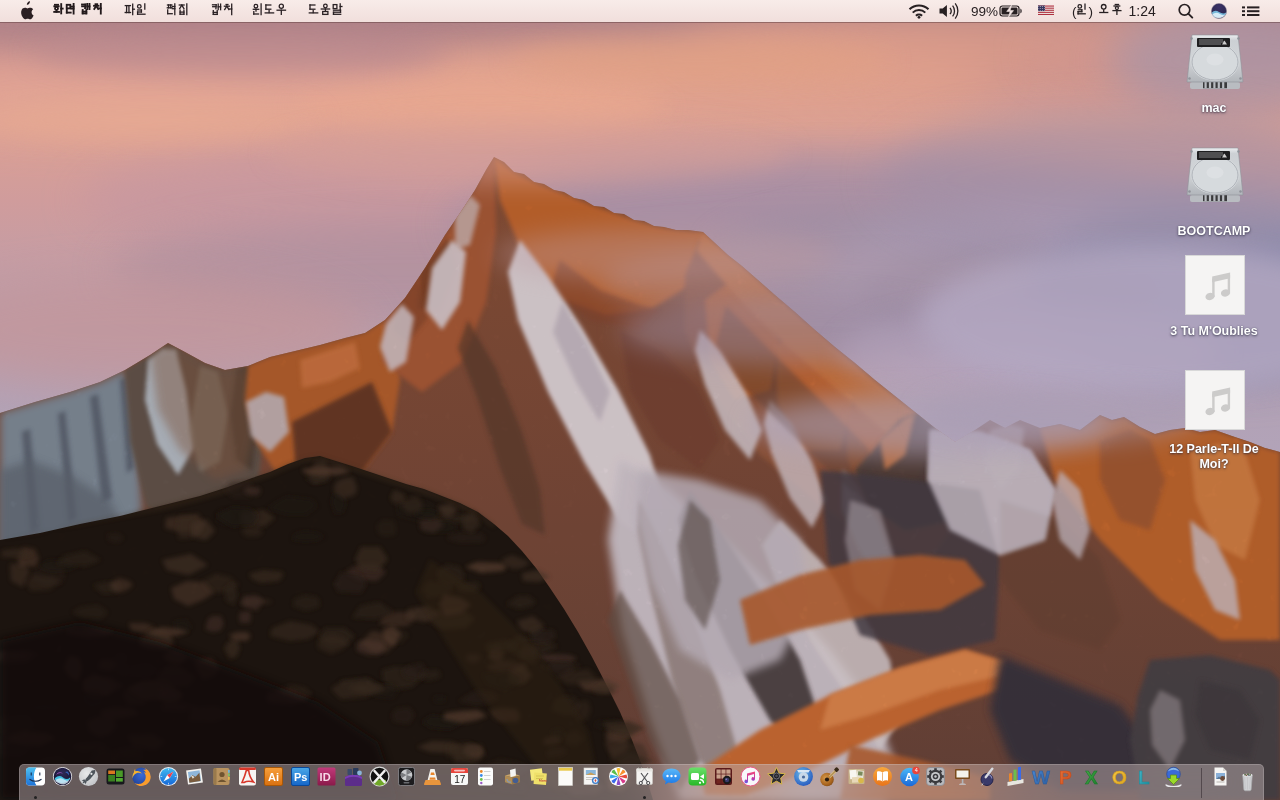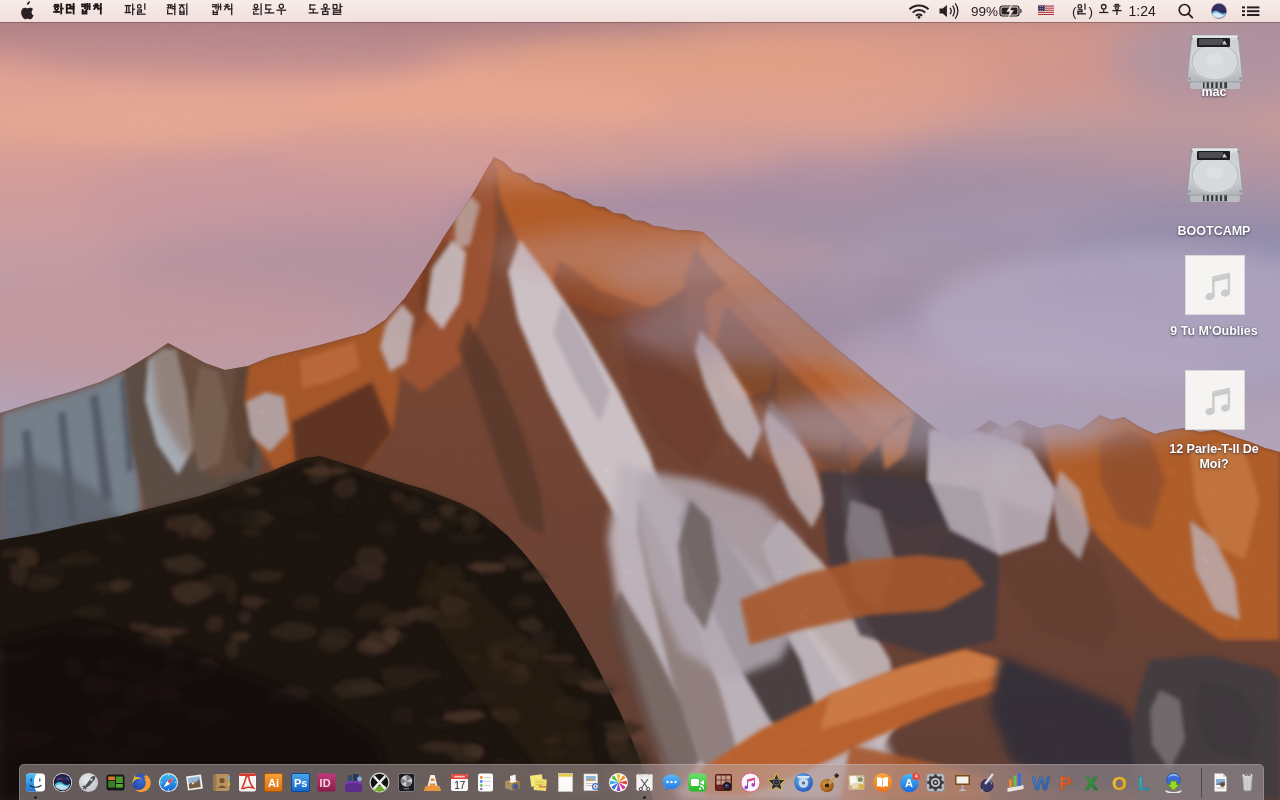--- a/index.html
+++ b/index.html
@@ -1,21 +1,21 @@
 <!DOCTYPE html>
 <html><head><meta charset="utf-8"><style>
 html,body{margin:0;padding:0;}
 body{width:1280px;height:800px;overflow:hidden;font-family:"Liberation Sans",sans-serif;position:relative;background:#8a6a70;}
 #wall{position:absolute;left:0;top:0;}
 #mbar{position:absolute;left:0;top:0;}
 #mbg{position:absolute;left:0;top:0;width:1280px;height:22px;background:linear-gradient(#f8ece9,#f1dfdc);box-shadow:0 1px 0 rgba(97,66,66,.5);}
 .dsk{position:absolute;}
 .dlab{position:absolute;text-align:center;color:#fff;font-weight:bold;font-size:12.5px;line-height:15px;text-shadow:0 1px 2.5px rgba(40,40,60,.8), 0 0 1px rgba(40,40,60,.5);}
 #dock{position:absolute;left:19px;top:764px;width:1243px;height:36px;border-radius:5px 5px 0 0;background:rgba(184,170,172,.5);backdrop-filter:blur(26px) saturate(1.2);border:0.5px solid rgba(255,255,255,.18);border-bottom:none;}
-.di{position:absolute;top:7px;width:21px;height:21px;}
+.di{position:absolute;top:1px;width:21px;height:21px;}
 .di svg{display:block;}
 </style></head>
 <body>
 <svg id="wall" width="1280" height="800" viewBox="0 0 1280 800">
     <defs>
 <linearGradient id="sky" x1="0" y1="0" x2="0" y2="1">
 <stop offset="0" stop-color="#b0838a"></stop>
         <stop offset="0.085" stop-color="#cf9590"></stop>
 <stop offset="0.155" stop-color="#dba093"></stop>
         <stop offset="0.25" stop-color="#d09c9c"></stop>
@@ -571,21 +571,21 @@
       <line x1="16" y1="11" x2="38" y2="11"></line>
     </g>
 <path d="M41.5,7.5 l2.5,4 h-5 Z" fill="#ccc"></path>
 <g fill="#8f939a">
       <circle cx="8.5" cy="5.5" r="1.3"></circle>
       <circle cx="55.5" cy="5.5" r="1.3"></circle>
       <circle cx="6.5" cy="45.5" r="1.3"></circle>
       <circle cx="57.5" cy="45.5" r="1.3"></circle>
     </g>
 </svg>
-<div class="dlab" style="left:1150px;top:85px;width:128px;">mac</div>
+<div class="dlab" style="left:1150px;top:101px;width:128px;">mac</div>
 <svg class="dsk" style="left:1183px;top:146px" width="64" height="58" viewBox="0 0 64 58">
 <defs>
       <linearGradient id="dg1183146" x1="0" y1="0" x2="0" y2="1">
         <stop offset="0" stop-color="#eceef0"></stop>
         <stop offset="0.12" stop-color="#ccd0d4"></stop>
         <stop offset="0.55" stop-color="#d2d5d8"></stop>
         <stop offset="1" stop-color="#b2b6bb"></stop>
       </linearGradient>
     </defs>
 <rect x="7" y="49" width="50" height="7" rx="2" fill="#b9bcc1"></rect>
@@ -619,21 +619,21 @@
 <svg class="dsk" style="left:1185px;top:255px" width="60" height="60" viewBox="0 0 60 60">
 <rect x="0.5" y="0.5" width="59" height="59" fill="#f5f4f3" stroke="#d8d8d8" stroke-width="1"></rect>
 <g fill="#cccbca">
       <ellipse cx="25" cy="41.5" rx="4.6" ry="3.6" transform="rotate(-12 25 41.5)"></ellipse>
       <ellipse cx="40.5" cy="38" rx="4.6" ry="3.6" transform="rotate(-12 40.5 38)"></ellipse>
       <rect x="27.2" y="23.5" width="2.4" height="18.5"></rect>
       <rect x="42.7" y="20" width="2.4" height="18.5"></rect>
       <path d="M27.2,21.5 L45.1,17.5 V23.2 L27.2,27.2 Z"></path>
     </g>
 </svg>
-<div class="dlab" style="left:1150px;top:324px;width:128px;">9 Tu M'Oublies</div>
+<div class="dlab" style="left:1150px;top:324px;width:128px;">3 Tu M'Oublies</div>
 <svg class="dsk" style="left:1185px;top:370px" width="60" height="60" viewBox="0 0 60 60">
 <rect x="0.5" y="0.5" width="59" height="59" fill="#f5f4f3" stroke="#d8d8d8" stroke-width="1"></rect>
 <g fill="#cccbca">
       <ellipse cx="25" cy="41.5" rx="4.6" ry="3.6" transform="rotate(-12 25 41.5)"></ellipse>
       <ellipse cx="40.5" cy="38" rx="4.6" ry="3.6" transform="rotate(-12 40.5 38)"></ellipse>
       <rect x="27.2" y="23.5" width="2.4" height="18.5"></rect>
       <rect x="42.7" y="20" width="2.4" height="18.5"></rect>
       <path d="M27.2,21.5 L45.1,17.5 V23.2 L27.2,27.2 Z"></path>
     </g>
 </svg>

